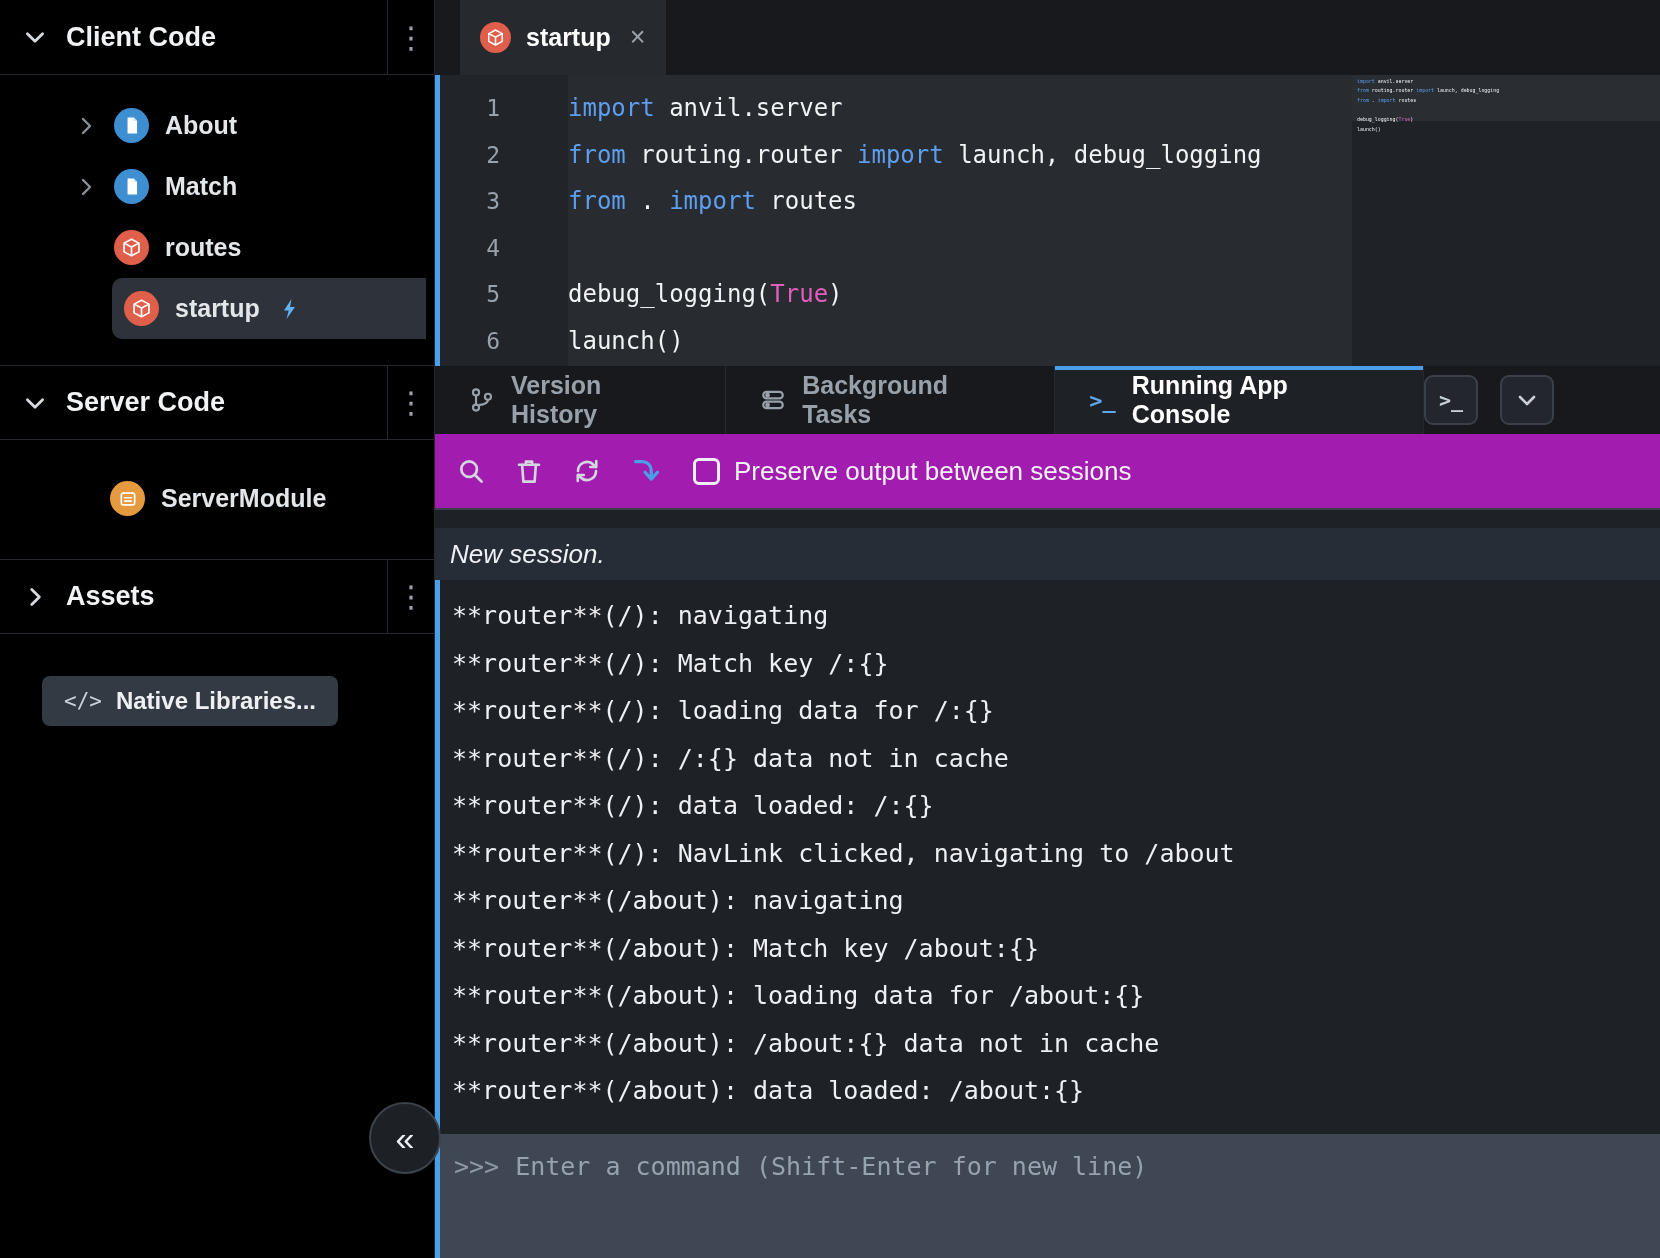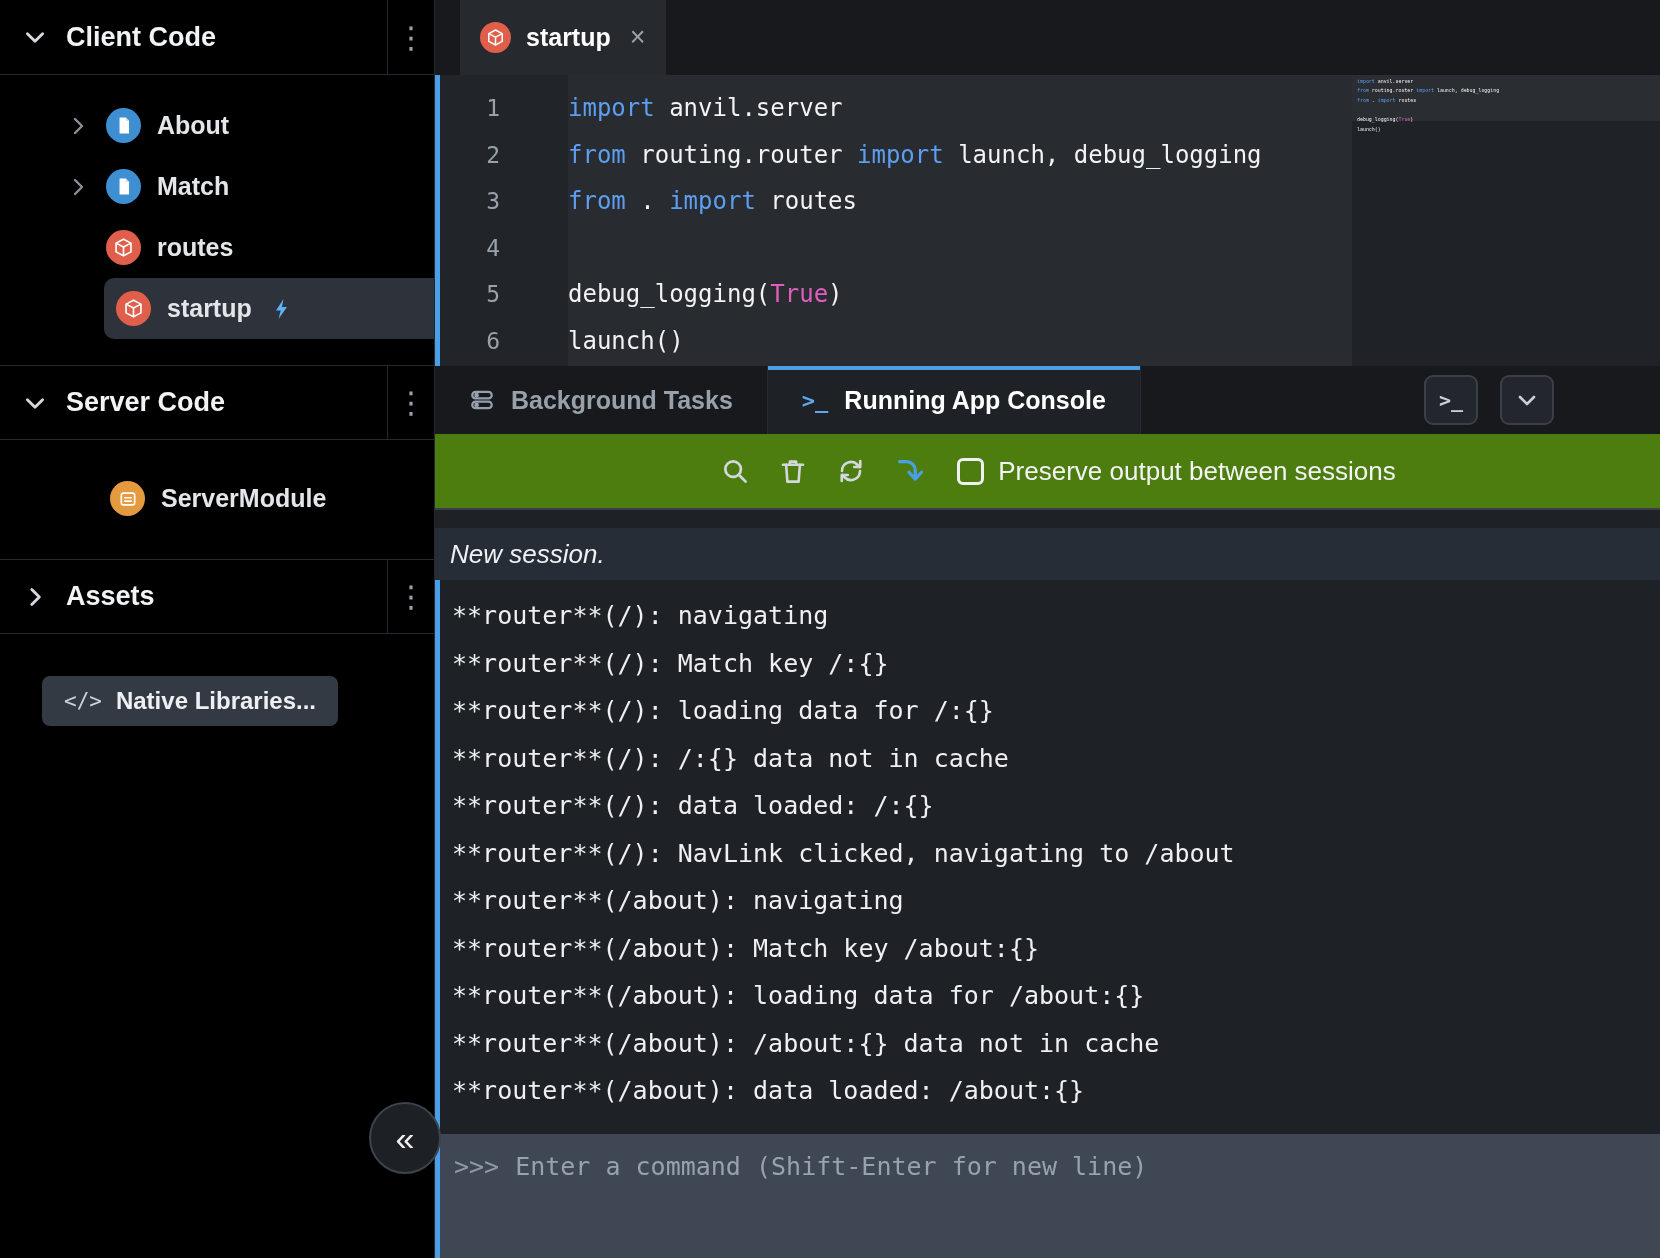--- a/index.html
+++ b/index.html
@@ -9,21 +9,21 @@
     background: #17191d; color: #e8eaed;
     font-family: "Liberation Sans", sans-serif; display: flex;
   }
   
   .sidebar { width: 435px; min-width: 435px; border-right: 1px solid #24272c; display: flex; flex-direction: column; background:#000000; }
   .section-header { height: 75px; min-height: 75px; display: flex; align-items: center; border-bottom: 1px solid #262a30; }
   .section-header.bt { border-top: 1px solid #262a30; }
   .sh-chev { margin-left: 22px; display: flex; color: #d6dade; }
   .sh-title { margin-left: 18px; font-size: 27px; font-weight: 700; color: #f1f3f5; }
   .sh-kebab { margin-left: auto; width: 47px; align-self: stretch; display: flex; align-items: center; justify-content: center; border-left: 1px solid #262a30; color: #9aa2ac; font-size: 30px; cursor: pointer; }
-  .tree { padding: 20px 0 26px; }
+  .tree { padding: 20px 8px 26px; }
   .tree-row { height: 61px; display: flex; align-items: center; padding-left: 66px; font-size: 25px; font-weight: 600; color: #e4e7ea; cursor: pointer; }
   .tree-chev { width: 40px; display: flex; color: #8a9098; }
   .spacer40 { width: 40px; }
   .tree-icon { width: 35px; height: 35px; min-width:35px; border-radius: 50%; display: flex; align-items: center; justify-content: center; margin-right: 16px; }
   .form-icon { background: #3d8fd1; }
   .module-icon { background: #df5f4a; }
   .server-icon { background: #e69a3f; }
   .tree-row.selected { background: #2e333b; border-radius: 10px 0 0 10px; margin-left: 104px; padding-left: 12px; }
   .bolt { margin-left: 18px; display: flex; }
   .native-lib { margin: 42px 0 0 42px; height: 50px; display: inline-flex; align-items: center; align-self: flex-start; gap: 14px; padding: 0 22px; background: #343a43; border: none; border-radius: 8px; color: #eef0f3; font-size: 24px; font-weight: 700; font-family: inherit; cursor: pointer; }
@@ -53,21 +53,21 @@
   
   .console-tabs { height: 68px; min-height: 68px; background: #17191d; display: flex; align-items: stretch; }
   .ctab { display: flex; align-items: center; gap: 16px; padding: 0 34px; color: #98a0aa; font-size: 25px; font-weight: 600; border-right: 1px solid #262a30; cursor: pointer; }
   .ctab .ticon { display: flex; }
   .ctab.active { background: #1e2126; color: #fff; font-weight: 700; box-shadow: inset 0 4px 0 #4aa0e8; }
   .prompt-glyph { font-family: "DejaVu Sans Mono", monospace; font-weight: 700; font-size: 22px; }
   .ctab.active .prompt-glyph { color: #5fa8ee; }
   .console-actions { margin-left: auto; display: flex; align-items: center; gap: 22px; padding-right: 106px; }
   .action-btn { width: 54px; height: 50px; border-radius: 9px; background: #23272d; border: 2px solid #3a4049; color: #c9cfd7; display: flex; align-items: center; justify-content: center; cursor: pointer; font-family: "DejaVu Sans Mono", monospace; font-size: 20px; font-weight: 700; }
   
-  .console-toolbar { height: 76px; min-height: 76px; background: #4d7c0f; display: flex; align-items: center; padding-left: 14px; border-bottom: 2px solid #39404a; justify-content: center; }
+  .console-toolbar { height: 76px; min-height: 76px; background: #a21caf; display: flex; align-items: center; padding-left: 14px; border-bottom: 2px solid #39404a; }
   .tool-btn { width: 44px; height: 44px; display: flex; align-items: center; justify-content: center; color: #d3d8de; background: none; border: none; cursor: pointer; margin-right: 14px; }
   .tool-btn.blue { color: #4aa0e8; }
   .checkbox { width: 27px; height: 27px; min-width: 27px; border: 3px solid #eef1f4; border-radius: 6px; margin: 0 14px 0 12px; cursor: pointer; }
   .preserve-label { font-size: 26px; color: #f2f4f6; }
   
   .console-body { flex: 1; display: flex; flex-direction: column; background: #1e2126; min-height: 0; }
   .session-row { height: 52px; min-height: 52px; margin-top: 18px; background: #272d37; display: flex; align-items: center; padding-left: 15px; font-size: 26px; font-style: italic; color: #eef1f4; }
   .console-output { flex: 1; border-left: 5px solid #4aa0e8; padding: 12px 16px 0 12px; font-family: "DejaVu Sans Mono", monospace; font-size: 25px; color: #eef0f3; overflow: hidden; }
   .console-line { height: 47.5px; display: flex; align-items: center; white-space: pre; }
   .console-input { height: 124px; min-height: 124px; background: #3f4754; border-left: 5px solid #4aa0e8; display: flex; align-items: flex-start; padding-top: 13px; font-family: "DejaVu Sans Mono", monospace; font-size: 25px; }
@@ -245,20 +245,32 @@
             <div class="mline"><span class="tok-kw">from</span><span class="tok-p"> routing.router </span><span class="tok-kw">import</span><span class="tok-p"> launch, debug_logging</span></div>
             <div class="mline"><span class="tok-kw">from</span><span class="tok-p"> . </span><span class="tok-kw">import</span><span class="tok-p"> routes</span></div>
             <div class="mline"></div>
             <div class="mline"><span class="tok-p">debug_logging(</span><span class="tok-val">True</span><span class="tok-p">)</span></div>
             <div class="mline"><span class="tok-p">launch()</span></div>
           </div>
       </div>
     </div>
 
     <div class="console-tabs">
+      <div class="ctab">
+        <span class="ticon">
+          <svg width="26" height="26" viewBox="0 0 24 24" fill="none" stroke="currentColor" stroke-width="2">
+              <circle cx="6.5" cy="5" r="2.8"></circle>
+              <circle cx="6.5" cy="19" r="2.8"></circle>
+              <circle cx="17.5" cy="9" r="2.8"></circle>
+              <path d="M6.5 7.8v8.4"></path>
+              <path d="M17.5 11.8c0 3.6-5.5 4.7-8.2 4.7"></path>
+            </svg>
+        </span>
+        <span>Version History</span>
+      </div>
       <div class="ctab">
         <span class="ticon">
           <svg width="26" height="26" viewBox="0 0 24 24" fill="none" stroke="currentColor" stroke-width="2">
               <rect x="3" y="4.5" width="18" height="6" rx="3"></rect>
               <rect x="3" y="13.5" width="18" height="6" rx="3"></rect>
               <circle cx="7" cy="7.5" r="1.2" fill="currentColor"></circle>
               <circle cx="7" cy="16.5" r="1.2" fill="currentColor"></circle>
             </svg>
         </span>
         <span>Background Tasks</span>

